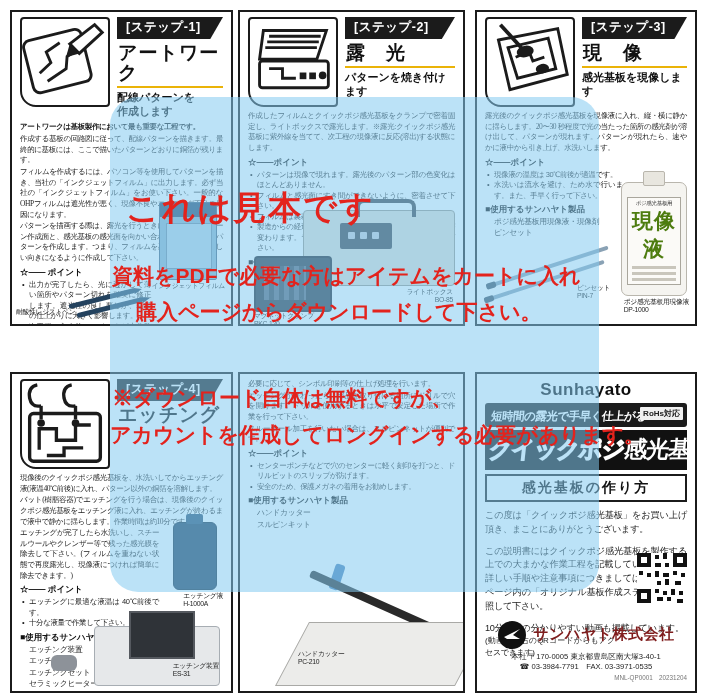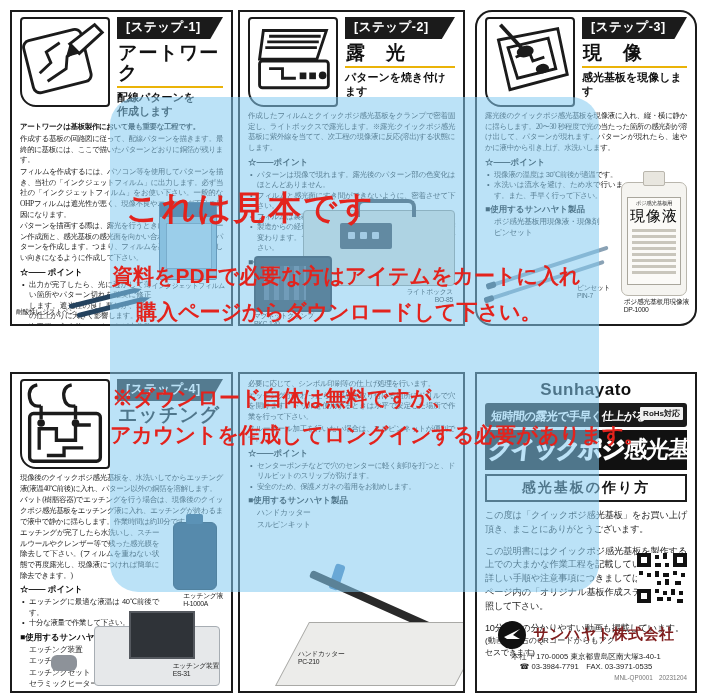--- a/index.html
+++ b/index.html
@@ -38,21 +38,21 @@
   .lightbox{width:150px;height:74px;background:#e3ded2;border:1px solid #9a958a;border-radius:4px;}
   .lightbox .handle{position:absolute;left:52px;top:-12px;width:52px;height:14px;border:4px solid #3d3f45;border-bottom:none;border-radius:8px 8px 0 0;}
   .lightbox .ctrl{position:absolute;left:36px;top:12px;width:52px;height:26px;background:#3a3d44;border-radius:2px;}
   .lightbox .ctrl i{position:absolute;top:9px;width:7px;height:7px;background:#c9cdd4;border-radius:1px;}
   .clampbox{width:74px;height:52px;background:#2c313c;border:2px solid #1d2129;border-radius:4px;}
   .clampbox .grid{position:absolute;left:8px;top:8px;width:42px;height:34px;background:repeating-linear-gradient(90deg,#5b6576 0 5px,#39404e 5px 10px);}
   .bottle{width:64px;height:112px;background:#f5f4f0;border:1px solid #b9b6ad;border-radius:7px;}
   .bottle .cap{position:absolute;left:21px;top:-12px;width:20px;height:13px;background:#e8e6df;border:1px solid #b9b6ad;border-radius:2px;}
   .bottle .label{position:absolute;left:5px;top:14px;right:5px;bottom:10px;border:1px solid #a9a69c;background:#fbfaf7;text-align:center;overflow:hidden;}
   .bottle .label .top{font-size:5.5px;color:#333;margin-top:2px;letter-spacing:-0.3px;}
-  .bottle .label .big{font-size:15px;font-weight:normal;color:#000000;letter-spacing:1px;font-family:"Liberation Serif",serif;}
+  .bottle .label .big{font-size:21px;font-weight:bold;color:#4d7c0f;letter-spacing:1px;font-family:"Liberation Serif",serif;}
   .bottle .label .bars{margin:3px 4px 0 4px;height:46px;background:repeating-linear-gradient(180deg,#c9c6bc 0 3px,#fbfaf7 3px 6px);}
   .etchbottle{width:42px;height:66px;background:#1f3d5a;border:1px solid #142a3f;border-radius:6px;}
   .etchbottle .cap{position:absolute;left:12px;top:-9px;width:17px;height:10px;background:#2c4f70;border-radius:2px;}
   .etchtank{width:124px;height:58px;background:#e6e8ea;border:1px solid #a7adb3;border-radius:4px;}
   .etchtank .inner{position:absolute;left:34px;top:-16px;width:62px;height:44px;background:#2f3338;border:2px solid #55595f;}
   .etchtank .pump{position:absolute;left:-44px;top:28px;width:26px;height:16px;background:#8d9299;border-radius:6px;}
   .cutter-base{width:178px;height:62px;background:#ececea;border:1px solid #a9a9a6;transform:skewX(-28deg);}
   .cutter-arm{position:absolute;width:150px;height:8px;background:#2a2a2a;transform:rotate(24deg);border-radius:3px;}
   .cutter-arm .knob{position:absolute;right:-14px;top:-4px;width:16px;height:16px;background:#1c1c1c;border-radius:3px;}
   .cutter-lever{position:absolute;width:10px;height:26px;background:#4a7fb5;border-radius:3px;transform:rotate(18deg);}
@@ -179,21 +179,21 @@
     </div>
     <div class="caption" style="right:10px;top:276px;text-align:right;">ライトボックス
 BO-85</div>
     <div class="photo clampbox" style="left:14px;top:244px;">
       <div class="grid"></div>
     </div>
     <div class="caption" style="left:14px;top:300px;">マグネットクランプ
 PKC-120</div>
   </section>
 
-  <section class="panel" style="left:475px;top:10px;width:222px;height:316px;border-radius:17px;">
+  <section class="panel" style="left:475px;top:10px;width:222px;height:316px;">
     <div class="panel-head">
       <div class="illus">
         <svg viewBox="0 0 90 90" width="86" height="86">
           <g fill="none" stroke="#1b1b1b" stroke-width="3">
             <path d="M12 22 L74 10 L84 58 L24 74 Z"></path>
             <path d="M22 30 L64 20 L72 52 L32 62 Z"></path>
             <polyline points="30,40 44,34 48,44 60,40"></polyline>
           </g>
           <ellipse cx="40" cy="34" rx="9" ry="6" fill="#1b1b1b" transform="rotate(-12 40 34)"></ellipse>
           <ellipse cx="58" cy="52" rx="7" ry="5" fill="#1b1b1b" transform="rotate(-12 58 52)"></ellipse>

